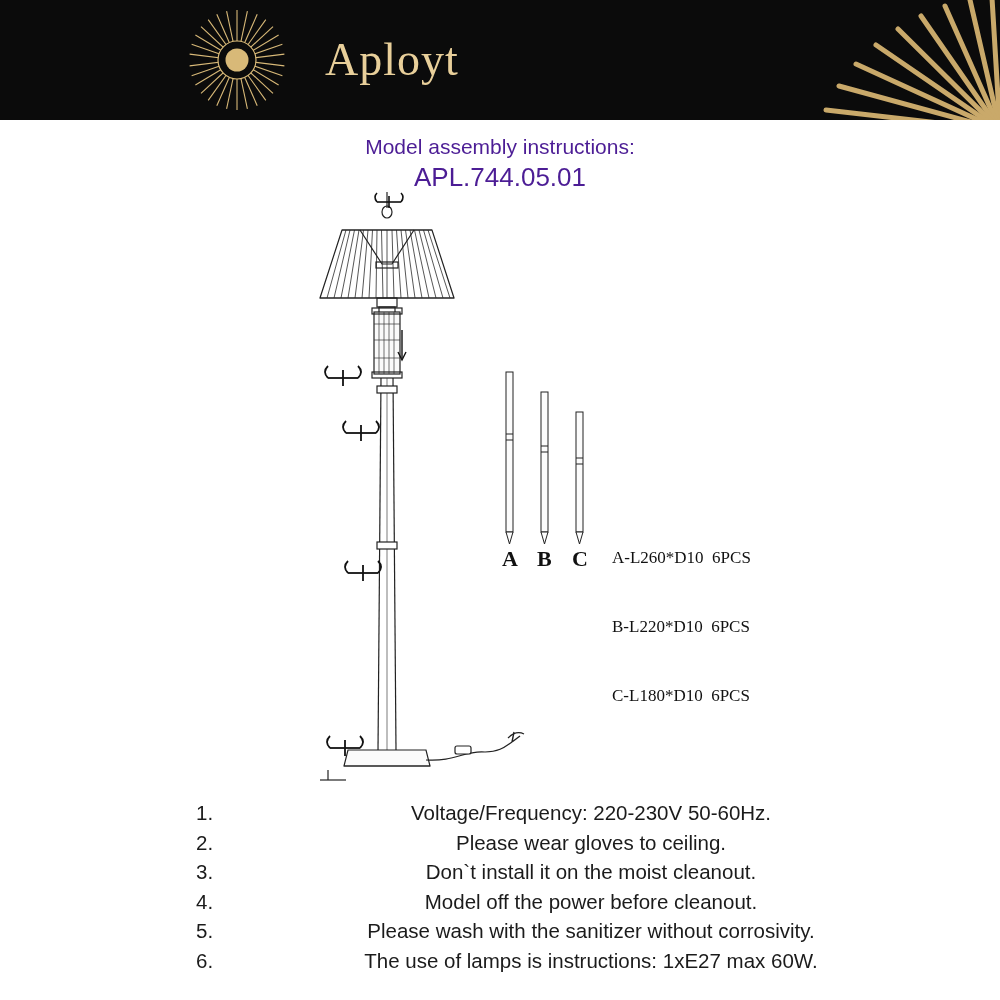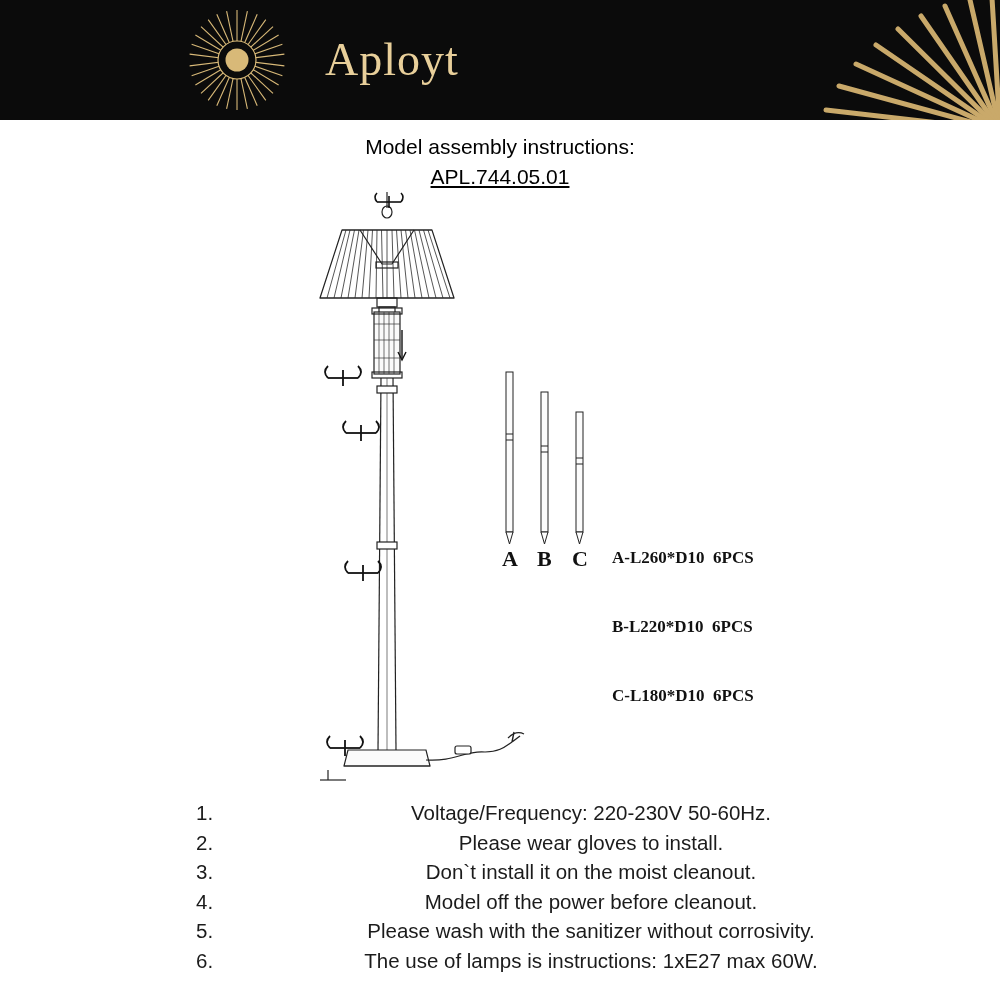--- a/index.html
+++ b/index.html
@@ -48,43 +48,43 @@
     width: 360px; height: 200px;
   }
 
   
   .title-block {
     position: absolute;
     left: 0; top: 132px;
     width: 1000px;
     text-align: center;
     font-family: "Liberation Sans", sans-serif;
-    color: #000000;
+    color: #4c1d95;
   }
   .title-line1 { font-size: 21px; line-height: 30px; }
-  .title-line2 { font-size: 21px; line-height: 30px; text-decoration: underline; }
+  .title-line2 { font-size: 26px; line-height: 30px; }
 
   
   .lamp-svg {
     position: absolute;
     left: 250px; top: 190px;
     width: 300px; height: 610px;
   }
 
   
   .parts-svg {
     position: absolute;
     left: 480px; top: 370px;
     width: 130px; height: 200px;
   }
   .parts-legend {
     position: absolute;
     left: 612px; top: 500px;
     font-family: "Liberation Serif", serif;
-    font-weight: bold;
+    font-weight: normal;
     font-size: 17px;
     line-height: 23px;
     color: #111;
     letter-spacing: 0px;
     white-space: pre;
   }
   .parts-legend div { white-space: pre; }
 
   
   .notes {
@@ -314,21 +314,21 @@
     <div>C-L180*D10  6PCS</div>
   </div>
 
   <div class="notes">
     <div class="note-row">
       <span class="note-num">1.</span>
       <span class="note-text">Voltage/Frequency: 220-230V 50-60Hz.</span>
     </div>
     <div class="note-row">
       <span class="note-num">2.</span>
-      <span class="note-text">Please wear gloves to install.</span>
+      <span class="note-text">Please wear gloves to ceiling.</span>
     </div>
     <div class="note-row">
       <span class="note-num">3.</span>
       <span class="note-text">Don`t install it on the moist cleanout.</span>
     </div>
     <div class="note-row">
       <span class="note-num">4.</span>
       <span class="note-text">Model off the power before cleanout.</span>
     </div>
     <div class="note-row">

